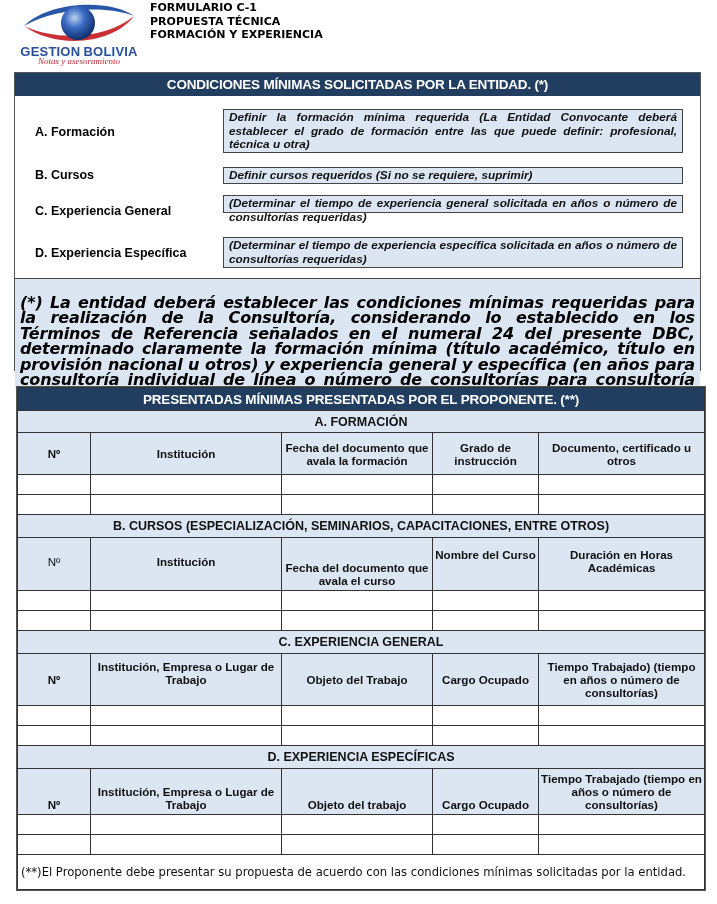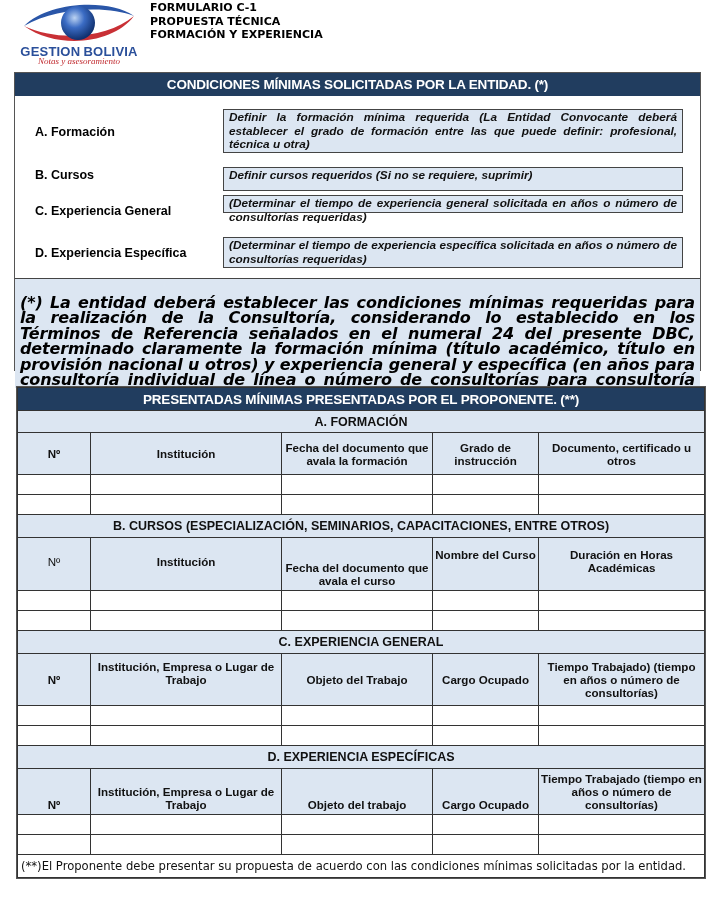--- a/index.html
+++ b/index.html
@@ -15,21 +15,21 @@
   .row1 .lbl { position:absolute; left:20px; font-weight:bold; font-size:12.5px; }
   .row1 .fld { position:absolute; left:208px; width:460px; background:#dce6f2; border:1.5px solid #444; box-sizing:border-box; font-style:italic; font-weight:bold; font-size:11.8px; line-height:13.5px; padding:1px 5px; text-align:justify; color:#111; }
   .note1 { position:absolute; left:0; top:205px; width:100%; height:110px; border-top:1.5px solid #444; background:#dce6f2; box-sizing:border-box; padding:16px 5px; font-family:"DejaVu Sans", sans-serif; font-style:italic; font-weight:bold; font-size:16px; line-height:15.4px; text-align:justify; letter-spacing:-0.15px; }
   .tbl-wrap { position:absolute; left:16px; top:386px; width:690px; border:1.5px solid #555; box-sizing:border-box; }
   table { border-collapse:collapse; width:100%; table-layout:fixed; }
   td, th { border:1.2px solid #333; padding:0 2px; font-size:11.6px; font-weight:bold; text-align:center; color:#111; }
   .main-head { background:#213d5f; color:#fff; font-size:13.5px; height:22px; letter-spacing:-0.2px; }
   .sec-head { background:#dce6f2; height:21px; font-size:12.5px; }
   .col-head th { background:#dce6f2; line-height:13px; }
   .blank td { height:19px; background:#fff; }
-  .foot td { text-align:justify; font-weight:normal; font-family:"DejaVu Sans", sans-serif; font-size:11.6px; line-height:14px; padding:4px 3px; text-align-last:left; }
+  .foot td { text-align:justify; font-weight:normal; font-family:"DejaVu Sans", sans-serif; font-size:11.6px; line-height:14px; padding:10px 3px; text-align-last:left; }
 </style>
 </head>
 <body>
 
 <div class="logo">
   <svg width="122" height="46" viewBox="0 0 122 46">
     <defs>
       <radialGradient id="iris" cx="40%" cy="35%" r="65%">
         <stop offset="0%" stop-color="#bcd3f2"></stop>
         <stop offset="45%" stop-color="#3b6cc4"></stop>
@@ -56,21 +56,21 @@
 <div class="box1">
   <div class="box1-head">CONDICIONES MÍNIMAS SOLICITADAS POR LA ENTIDAD. (*)</div>
 
   <div class="row1" style="top:36px;">
     <div class="lbl" style="top:16px;">A.  Formación</div>
     <div class="fld" style="top:0; height:44px;">Definir la formación mínima requerida  (La Entidad Convocante deberá establecer el grado de formación entre las que puede definir: profesional, técnica u otra)</div>
   </div>
 
   <div class="row1" style="top:94px;">
     <div class="lbl" style="top:1px;">B.  Cursos</div>
-    <div class="fld" style="top:0; height:24px; line-height:13px;">Definir cursos requeridos (Si no se requiere, suprimir)</div>
+    <div class="fld" style="top:0; height:17px; line-height:13px;">Definir cursos requeridos (Si no se requiere, suprimir)</div>
   </div>
 
   <div class="row1" style="top:122px;">
     <div class="lbl" style="top:9px;">C.  Experiencia General</div>
     <div class="fld" style="top:0; height:18px;">(Determinar el tiempo de experiencia general solicitada en  años o número de consultorías requeridas)</div>
   </div>
 
   <div class="row1" style="top:164px;">
     <div class="lbl" style="top:9px;">D.  Experiencia Específica</div>
     <div class="fld" style="top:0; height:31px;">(Determinar el tiempo de experiencia específica solicitada en años o número de consultorías requeridas)</div>

